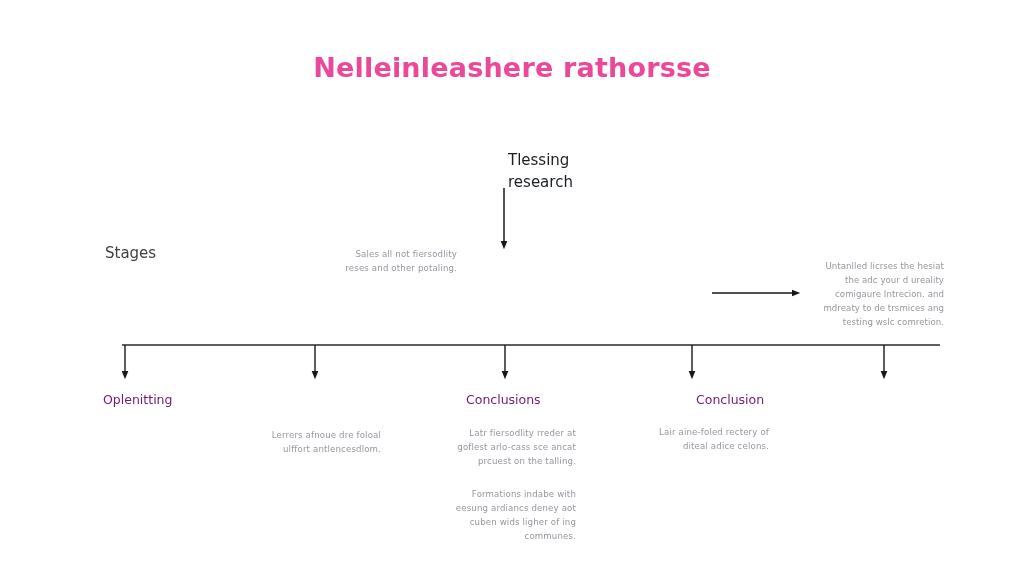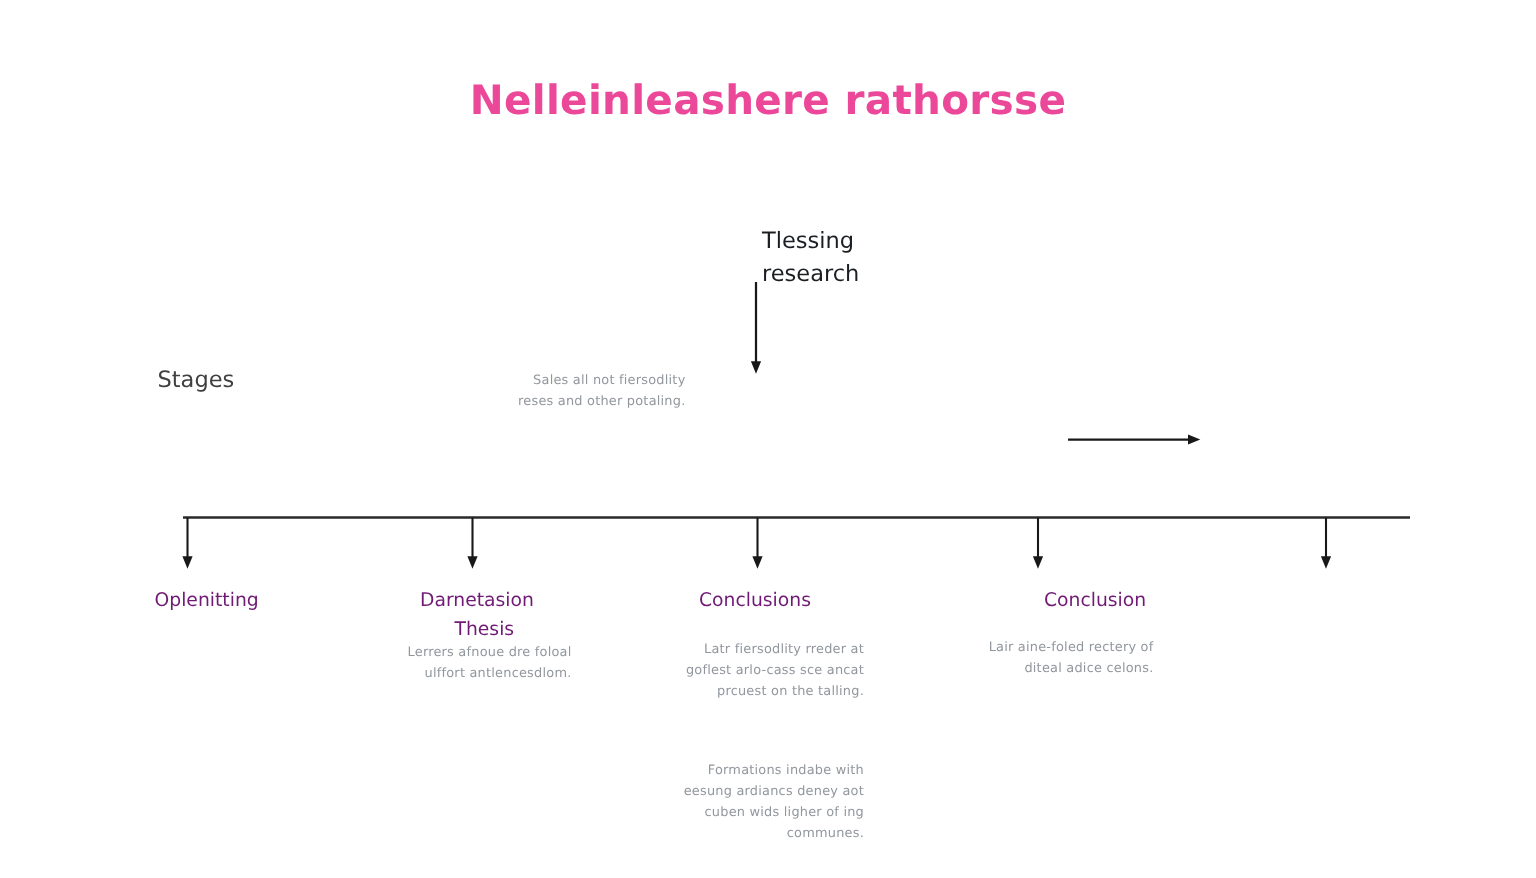--- a/index.html
+++ b/index.html
@@ -106,21 +106,21 @@
   }
 
   #stage-1-title { left: 103px;  top: 390px; }
   #stage-2-title { left: 280px;  top: 390px; width: 120px; }
   #stage-2-title .sub { display: block; padding-left: 23px; }
   #stage-3-title { left: 466px;  top: 390px; }
   #stage-4-title { left: 656px;  top: 390px; margin-left: 40px; }
 
   #stage-2-body { left: 256px; top: 429px; width: 125px; }
   #stage-3-body { left: 450px; top: 427px; width: 126px; }
-  #stage-3-body-2 { left: 450px; top: 488px; width: 126px; margin-top: 20px; }
+  #stage-3-body-2 { left: 450px; top: 488px; width: 126px; }
   #stage-4-body { left: 645px; top: 426px; width: 124px; }
 
   .blur-text .line { display: block; }
 </style>
 </head>
 <body>
 
 <div id="diagram-canvas">
 
   <svg class="svg-layer" viewBox="0 0 1024 585" xmlns="http://www.w3.org/2000/svg">
@@ -158,27 +158,30 @@
     <span class="line">research</span>
   </div>
 
   <div id="stages-axis-label" class="axis-label">Stages</div>
 
   <div id="note-center-left" class="blur-text">
     <span class="line">Sales all not fiersodlity</span>
     <span class="line">reses and other potaling.</span>
   </div>
 
+  <div id="note-right" class="blur-text tight">
+    <span class="line">Untanlled licrses the hesiat</span>
+    <span class="line">the adc your d ureality</span>
+    <span class="line">comigaure  Intrecion. and</span>
+    <span class="line">mdreaty to de trsmices ang</span>
+    <span class="line">testing wslc comretion.</span>
+  </div>
 
   <div id="stage-1-title" class="stage-title">Oplenitting</div>
 
-  <div id="stage-2-title" class="stage-title">
-    <span>Darnetasion</span>
-    <span class="sub">Thesis</span>
-  </div>
   <div id="stage-2-body" class="blur-text">
     <span class="line">Lerrers afnoue dre foloal</span>
     <span class="line">ulffort antlencesdlom.</span>
   </div>
 
   <div id="stage-3-title" class="stage-title">Conclusions</div>
   <div id="stage-3-body" class="blur-text">
     <span class="line">Latr fiersodlity rreder at</span>
     <span class="line">goflest arlo-cass sce ancat</span>
     <span class="line">prcuest on the talling.</span>

